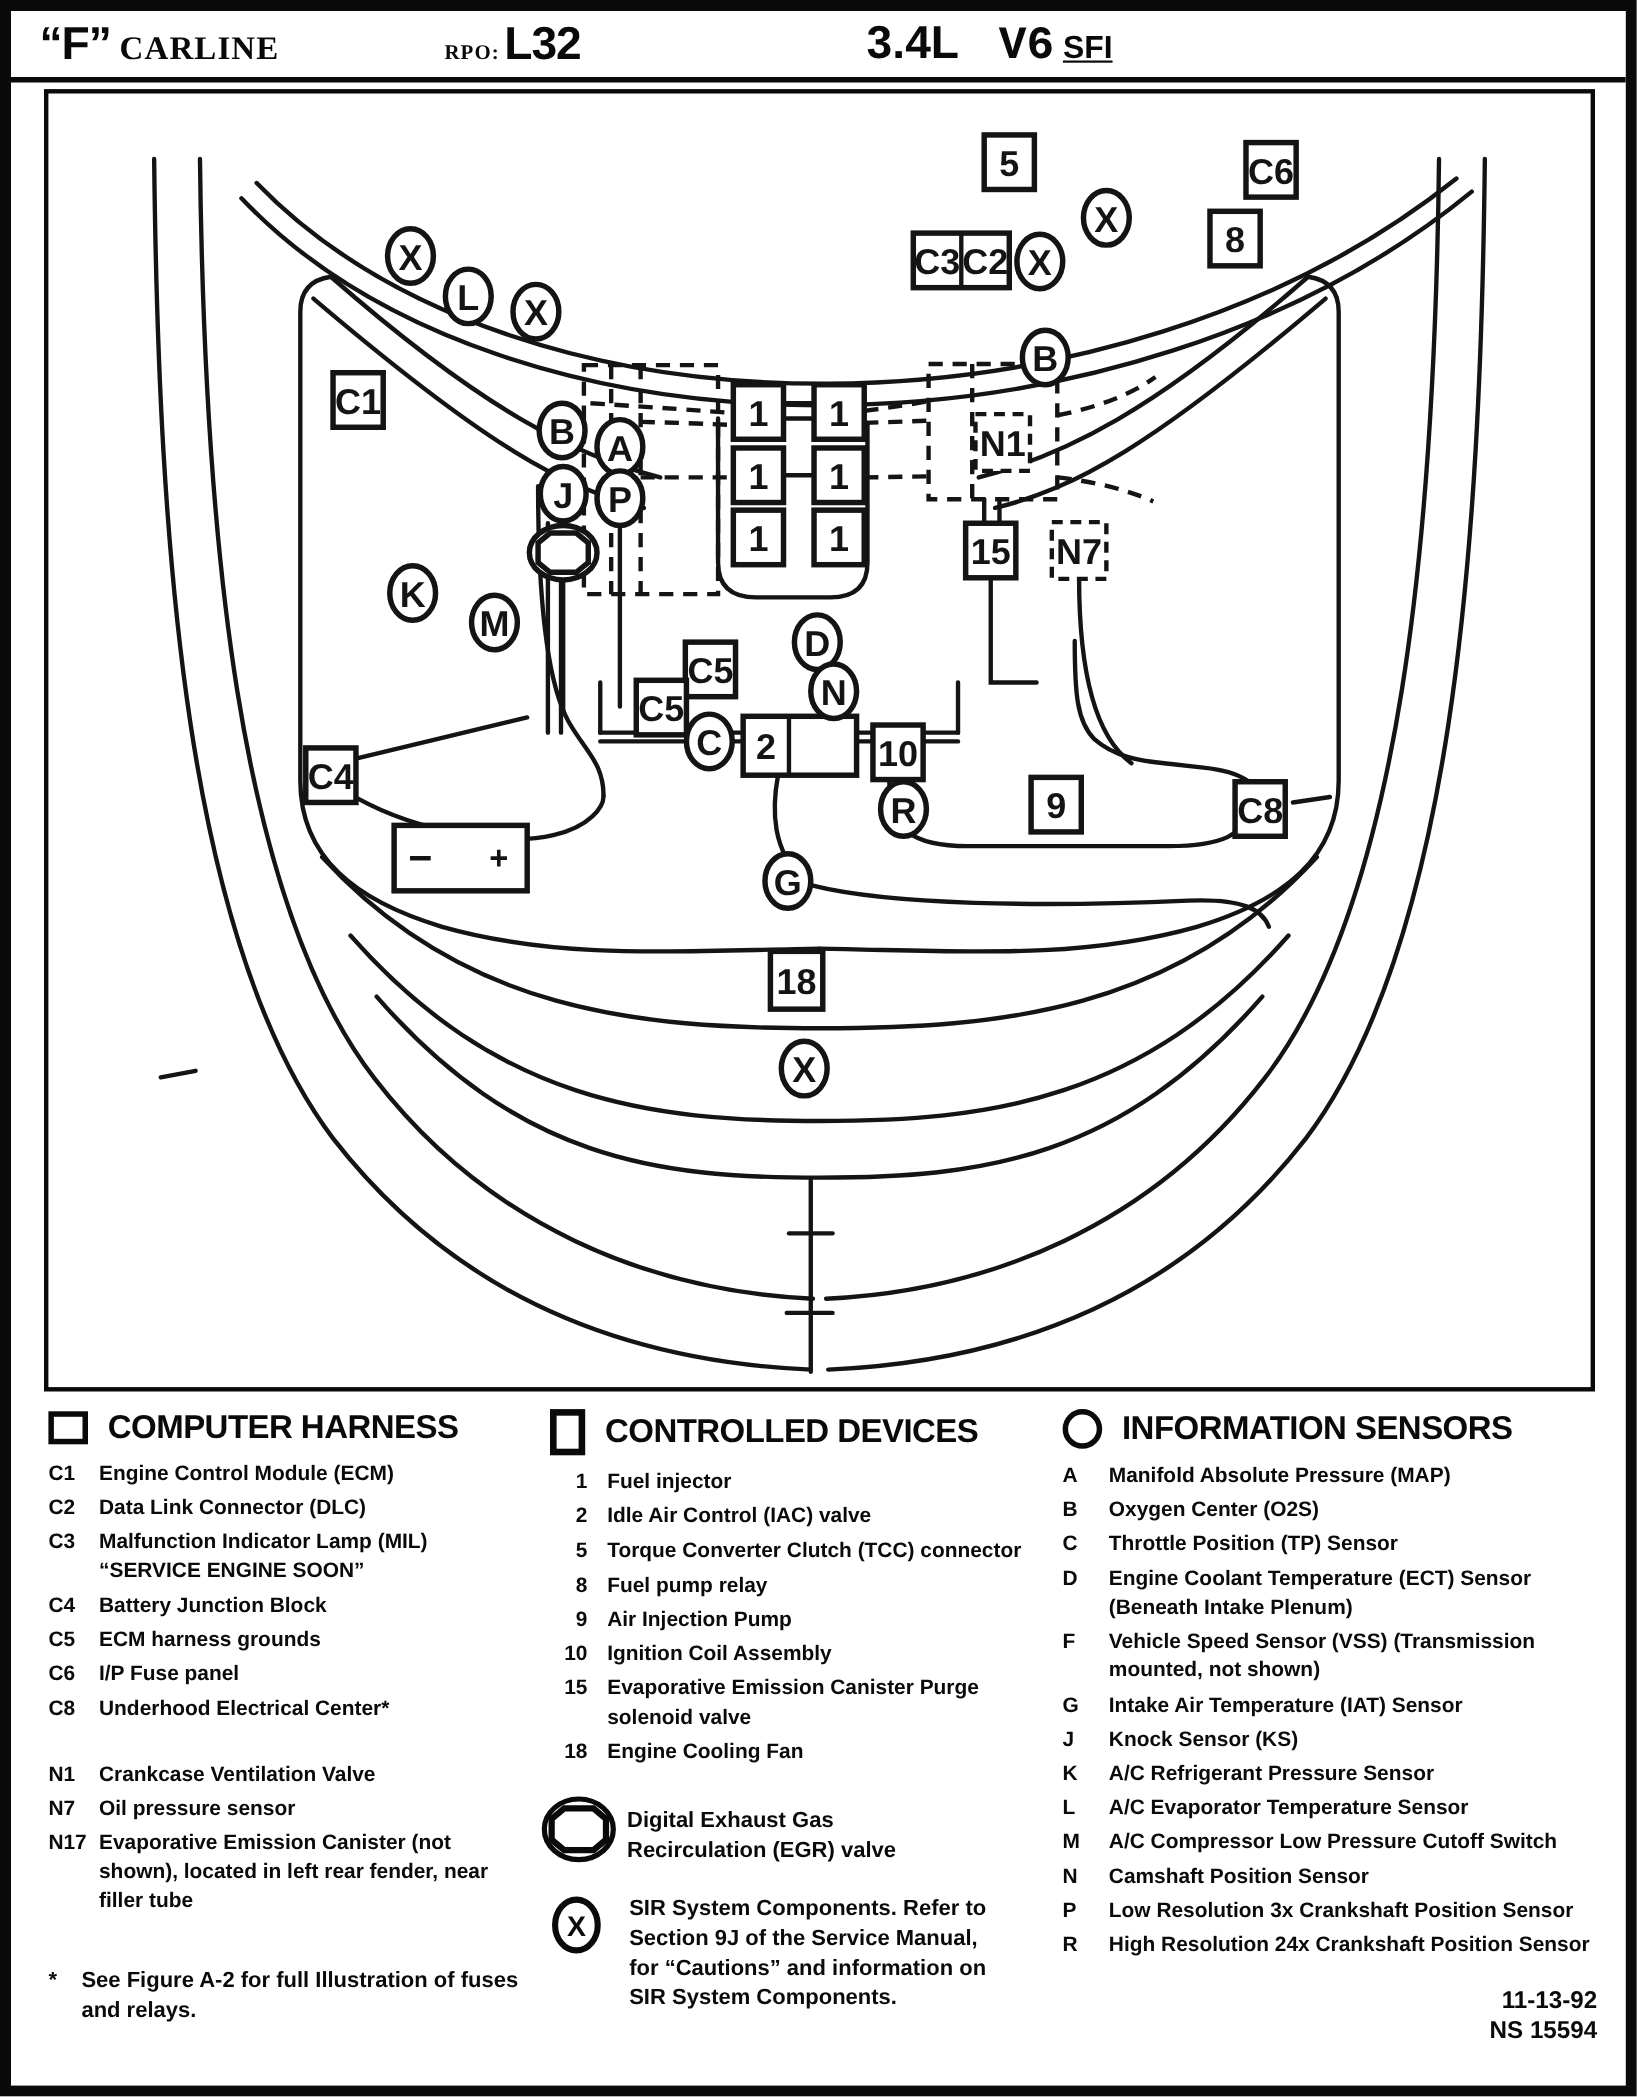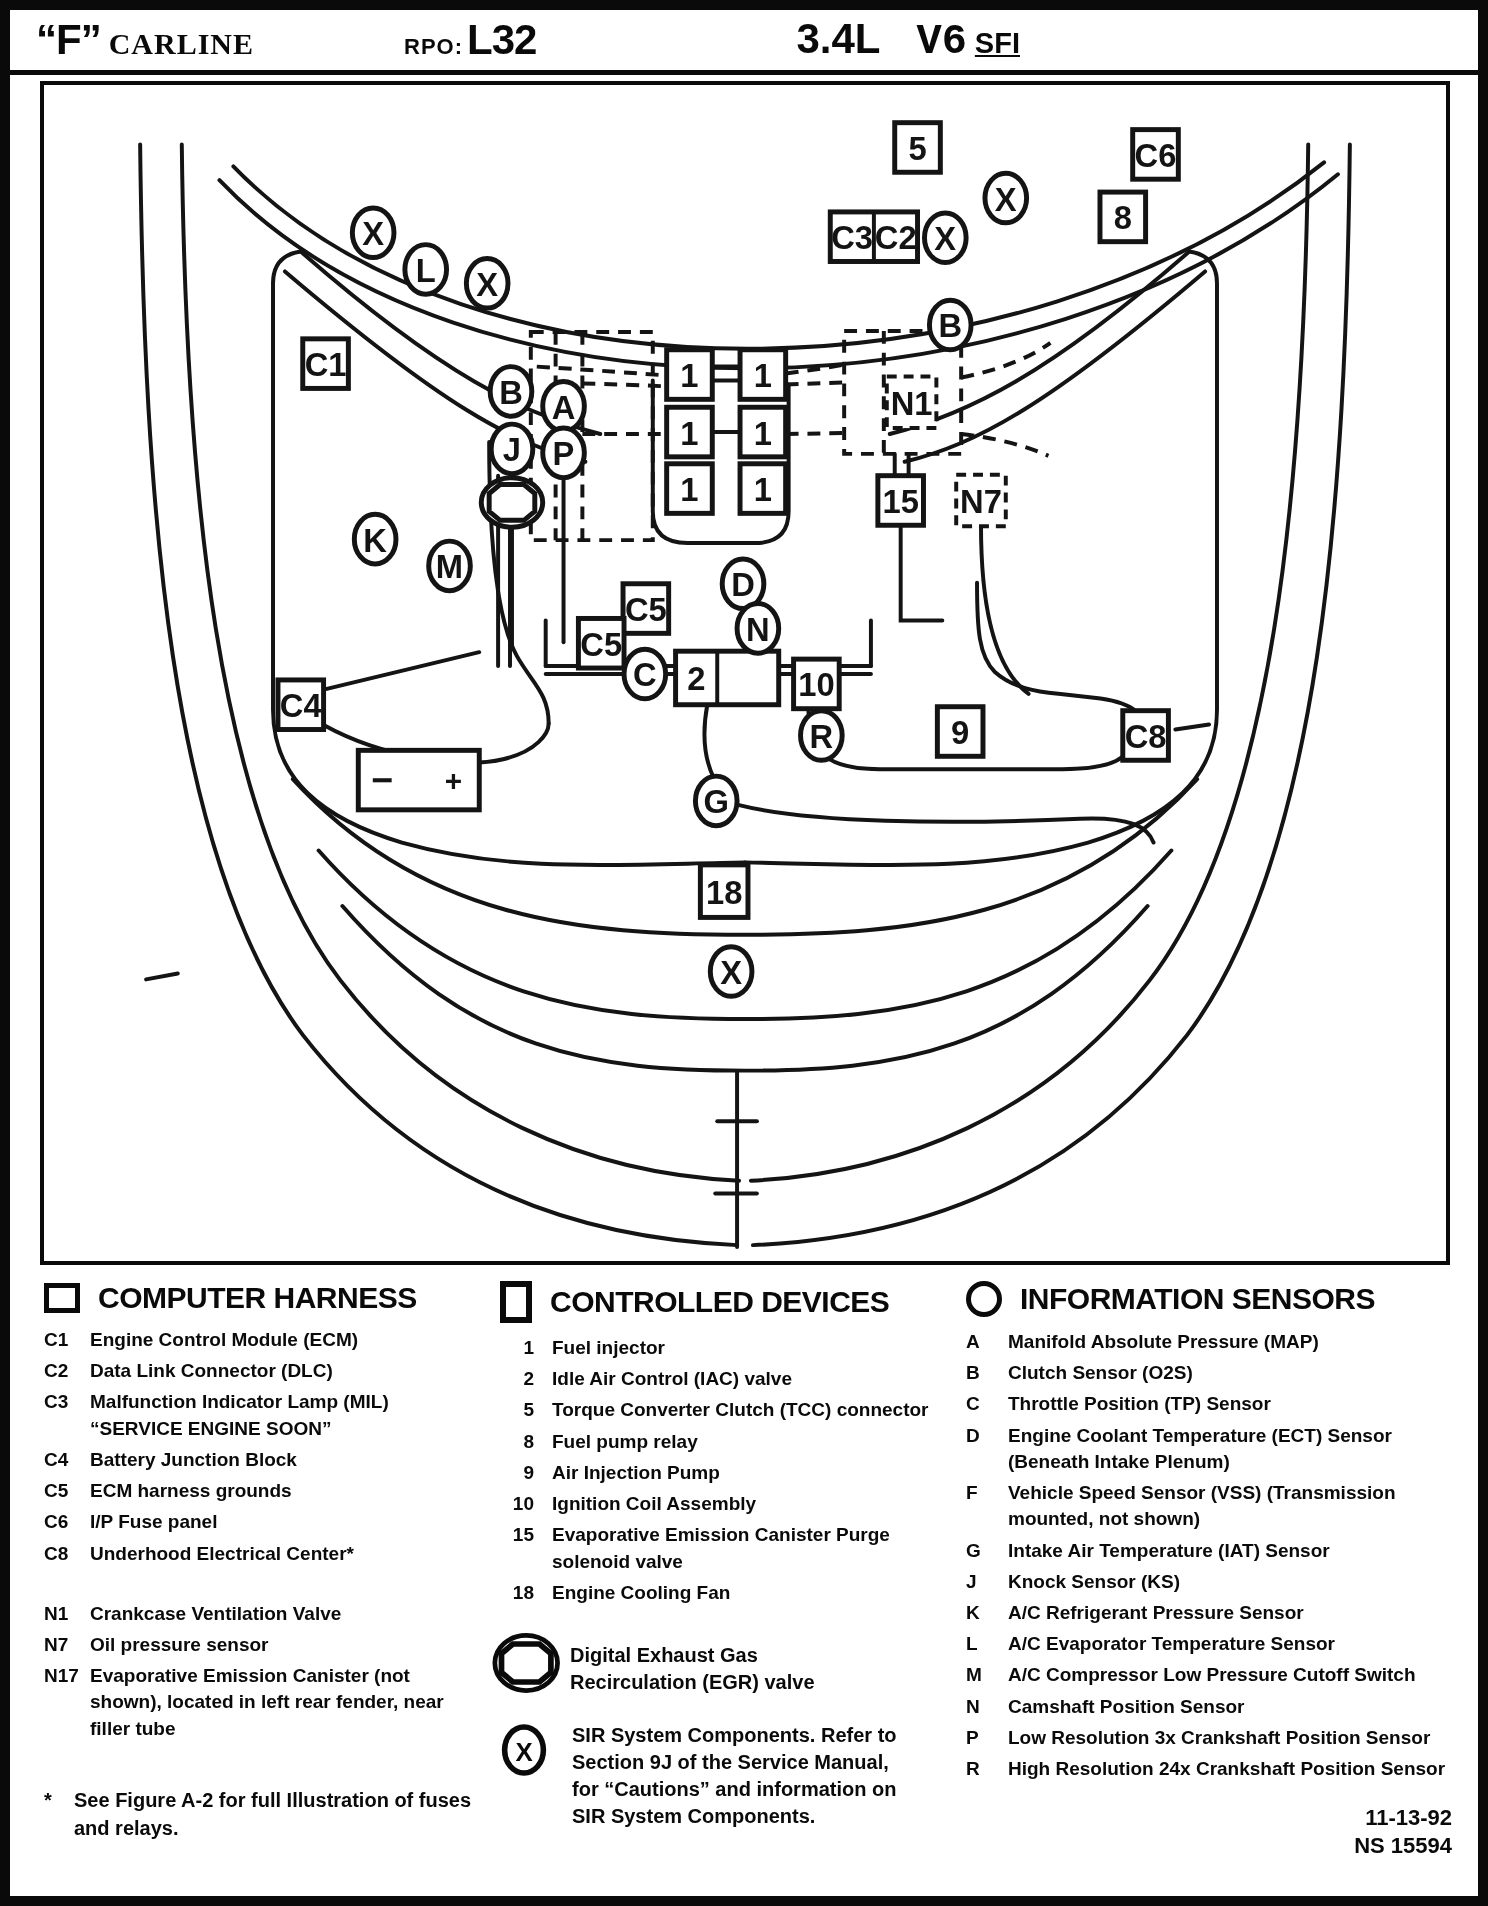--- a/index.html
+++ b/index.html
@@ -7,21 +7,21 @@
     position:relative;width:1488px;height:1906px;box-sizing:border-box;
     background:#fff;border:10px solid #0a0a0a;
     font-family:"Liberation Sans",sans-serif;color:#0a0a0a;overflow:hidden;
   }
   
   .hdr{display:flex;align-items:center;height:60px;border-bottom:5px solid #0a0a0a;padding:0 26px;}
   .hdr .grp{display:flex;align-items:baseline;white-space:nowrap;}
   .hq{font-size:42px;font-weight:bold;letter-spacing:-1px;}
   .hc{font-size:30px;font-weight:bold;margin-left:8px;letter-spacing:1px;font-family:Liberation Serif, serif;}
   .g-rpo{margin-left:150px;}
-  .rpo-l{font-size:22px;font-weight:bold;letter-spacing:1px;}
+  .rpo-l{font-size:19px;font-weight:bold;letter-spacing:1px;font-family:Liberation Serif, serif;}
   .rpo-v{font-size:42px;font-weight:bold;margin-left:4px;letter-spacing:-1px;}
   .g-eng{margin-left:260px;}
   .disp{font-size:42px;font-weight:bold;}
   .cyl{font-size:42px;font-weight:bold;margin-left:36px;font-family:Liberation Mono, monospace;}
   .fuel{font-size:29px;font-weight:bold;margin-left:8px;text-decoration:underline;}
   
   .diagram-frame{margin:6px 28px 0 30px;height:1184px;border:4px solid #0a0a0a;box-sizing:border-box;background:#fff;}
   .diagram-frame svg{width:100%;height:100%;display:block;}
   .sline{fill:none;stroke:#141414;stroke-width:4;stroke-linecap:round;}
   .dline{fill:none;stroke:#141414;stroke-width:4;stroke-dasharray:13 9;}
@@ -438,21 +438,21 @@
         <span class="icon-ci"></span>
         <span class="ttl">INFORMATION SENSORS</span>
       </div>
       <div id="is-items">
           <div class="li">
             <span class="k">A</span>
             <span class="t">Manifold Absolute Pressure (MAP)</span>
           </div>
           <div class="li">
             <span class="k">B</span>
-            <span class="t">Clutch Sensor (O2S)</span>
+            <span class="t">Oxygen Center (O2S)</span>
           </div>
           <div class="li">
             <span class="k">C</span>
             <span class="t">Throttle Position (TP) Sensor</span>
           </div>
           <div class="li">
             <span class="k">D</span>
             <span class="t">Engine Coolant Temperature (ECT) Sensor (Beneath Intake Plenum)</span>
           </div>
           <div class="li">

